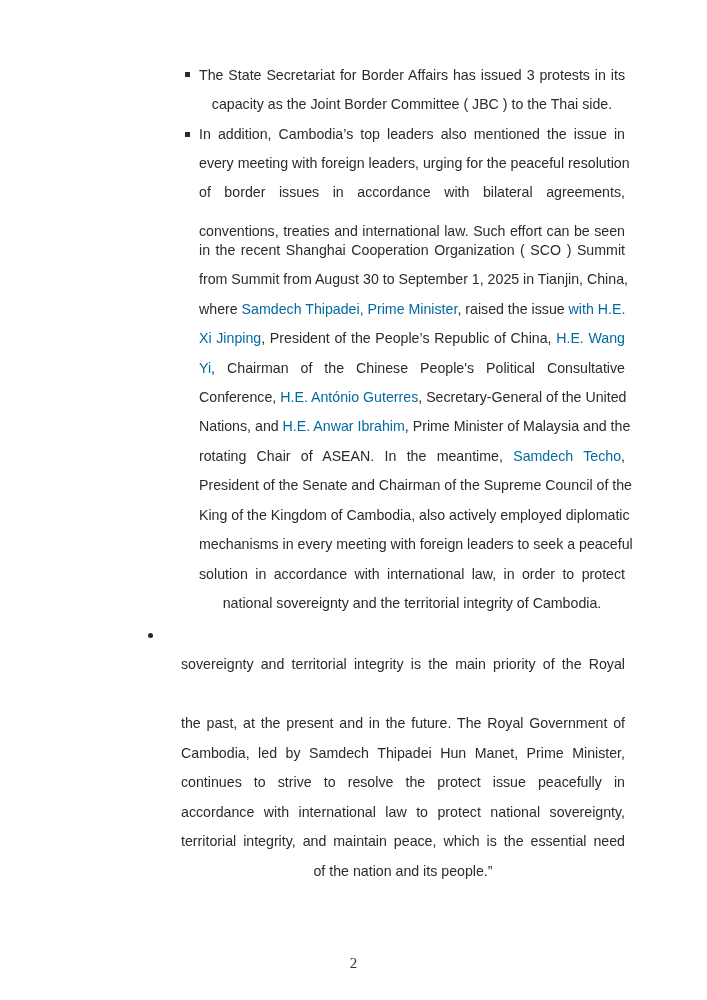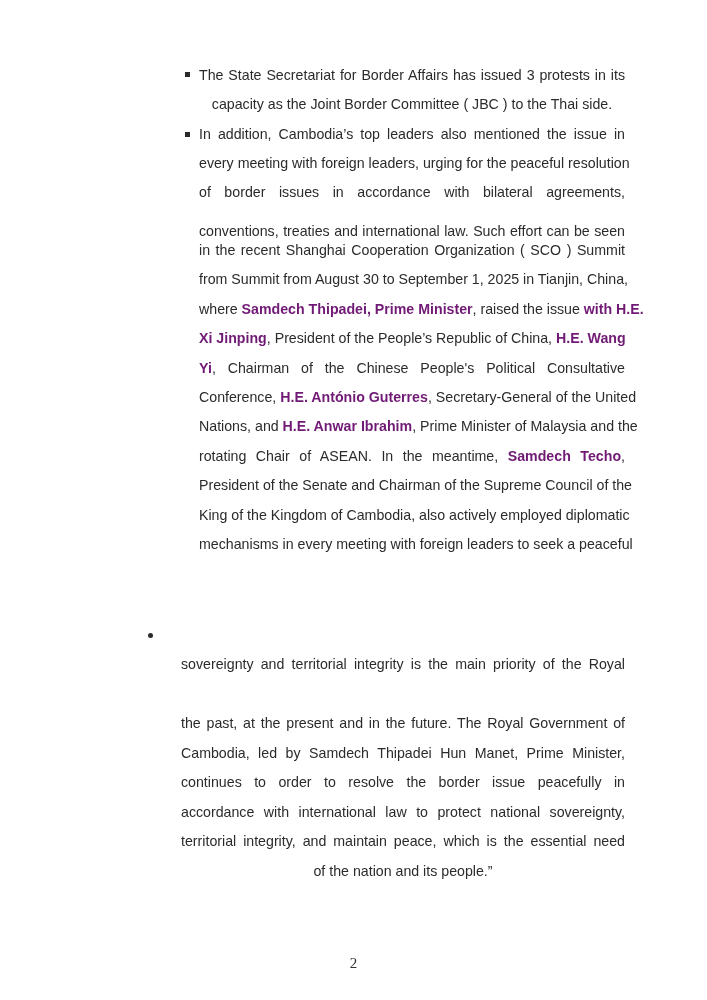--- a/index.html
+++ b/index.html
@@ -50,21 +50,21 @@
       left: 185px;
     }
     .round-bullet {
       position: absolute;
       width: 5px;
       height: 5px;
       border-radius: 50%;
       background: #2a2a2a;
       left: 148px;
     }
-    b { font-weight: bold; color: #701a75; }
+    b { font-weight: normal; color: #0369a1; }
     .page-number {
       position: absolute;
       left: 0;
       width: 707px;
       text-align: center;
       top: 955px;
       font-family: "Liberation Serif", serif;
       font-size: 15px;
       color: #333;
     }
@@ -94,24 +94,26 @@
 
   <div class="line sub-line justify" style="top:387px;"><span>Conference, </span><b>H.E. António Guterres</b><span>, Secretary-General of the United</span></div>
 
   <div class="line sub-line justify" style="top:416px;"><span>Nations, and </span><b>H.E. Anwar Ibrahim</b><span>, Prime Minister of Malaysia and the</span></div>
 
   <div class="line sub-line justify" style="top:446px;"><span>rotating Chair of ASEAN. In the meantime, </span><b>Samdech Techo</b><span>,</span></div>
 
   <div class="line sub-line justify" style="top:475px;">President of the Senate and Chairman of the Supreme Council of the</div>
   <div class="line sub-line justify" style="top:505px;">King of the Kingdom of Cambodia, also actively employed diplomatic</div>
   <div class="line sub-line justify" style="top:534px;">mechanisms in every meeting with foreign leaders to seek a peaceful</div>
+  <div class="line sub-line justify" style="top:564px;">solution in accordance with international law, in order to protect</div>
+  <div class="line sub-line left" style="top:593px;">national sovereignty and the territorial integrity of Cambodia.</div>
 
   <div class="round-bullet" style="top:633px;"></div>
   <div class="line main-line justify" style="top:654px;">sovereignty and territorial integrity is the main priority of the Royal</div>
   <div class="line main-line justify" style="top:713px;">the past, at the present and in the future. The Royal Government of</div>
   <div class="line main-line justify" style="top:743px;">Cambodia, led by Samdech Thipadei Hun Manet, Prime Minister,</div>
-  <div class="line main-line justify" style="top:772px;">continues to order to resolve the border issue peacefully in</div>
+  <div class="line main-line justify" style="top:772px;">continues to strive to resolve the protect issue peacefully in</div>
   <div class="line main-line justify" style="top:802px;">accordance with international law to protect national sovereignty,</div>
   <div class="line main-line justify" style="top:831px;">territorial integrity, and maintain peace, which is the essential need</div>
   <div class="line main-line left" style="top:861px;">of the nation and its people.”</div>
 
   <div class="page-number">2</div>
 </div>
 
 </body></html>

